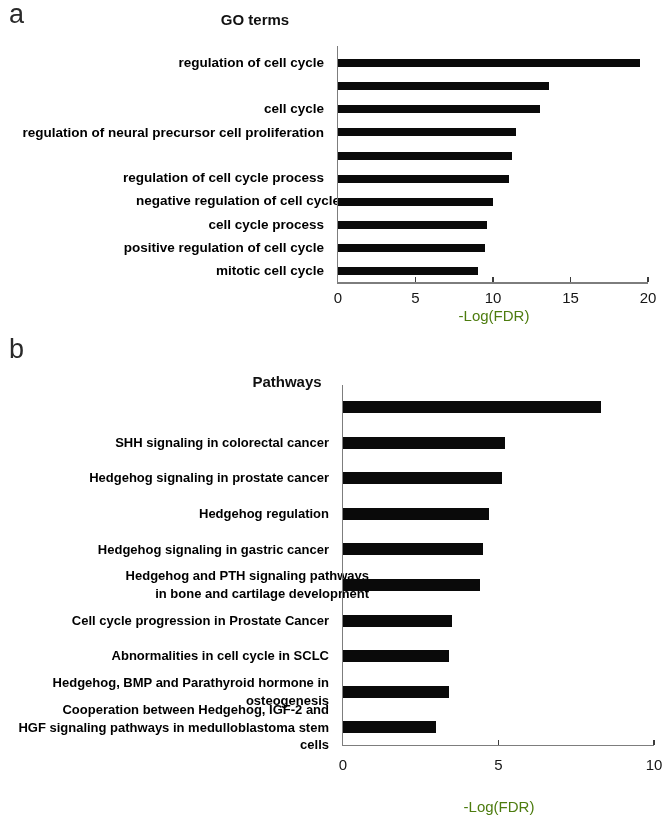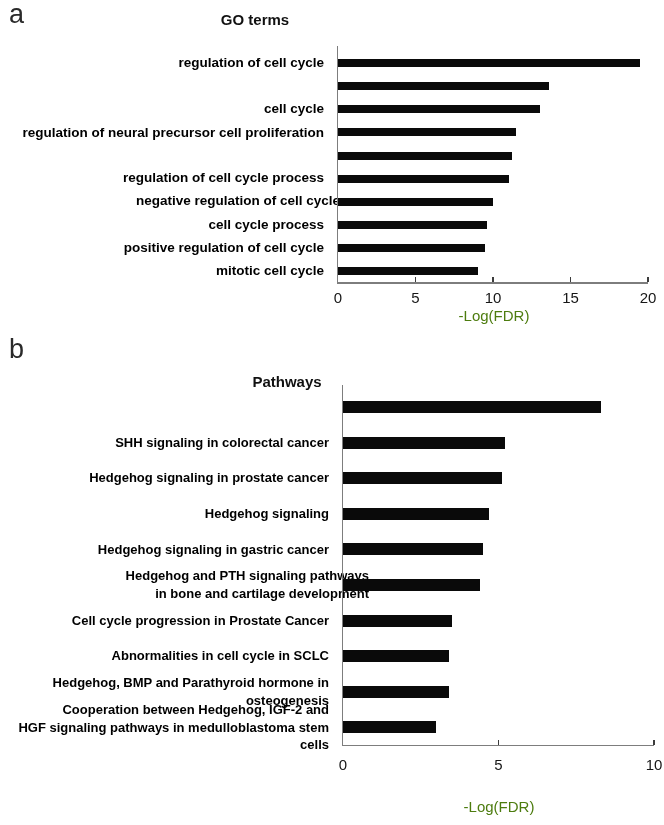--- a/index.html
+++ b/index.html
@@ -102,21 +102,21 @@
     <div class="x-tick-label" style="left: 471px; top: 289px;">10</div>
     <div class="x-tick" style="left: 569.75px; top: 277px; width: 1.5px; height: 5px; background: rgb(60, 60, 60);"></div>
     <div class="x-tick-label" style="left: 548.5px; top: 289px;">15</div>
     <div class="x-tick" style="left: 647.25px; top: 277px; width: 1.5px; height: 5px; background: rgb(60, 60, 60);"></div>
     <div class="x-tick-label" style="left: 626px; top: 289px;">20</div>
     <div class="bar" style="left: 343px; top: 401px; width: 258.13px; height: 12px; background: rgb(10, 10, 10);"></div>
     <div class="cat-label" style="left: 0px; top: 424.8px; width: 329px; height: 35.6px; font-size: 13px; line-height: 1.35; padding-right: 7px;">SHH signaling in colorectal cancer</div>
     <div class="bar" style="left: 343px; top: 436.6px; width: 161.72px; height: 12px; background: rgb(10, 10, 10);"></div>
     <div class="cat-label" style="left: 0px; top: 460.4px; width: 329px; height: 35.6px; font-size: 13px; line-height: 1.35; padding-right: 7px;">Hedgehog signaling in prostate cancer</div>
     <div class="bar" style="left: 343px; top: 472.2px; width: 158.61px; height: 12px; background: rgb(10, 10, 10);"></div>
-    <div class="cat-label" style="left: 0px; top: 496px; width: 329px; height: 35.6px; font-size: 13px; line-height: 1.35; padding-right: 7px;">Hedgehog signaling</div>
+    <div class="cat-label" style="left: 0px; top: 496px; width: 329px; height: 35.6px; font-size: 13px; line-height: 1.35; padding-right: 7px;">Hedgehog regulation</div>
     <div class="bar" style="left: 343px; top: 507.8px; width: 146.17px; height: 12px; background: rgb(10, 10, 10);"></div>
     <div class="cat-label" style="left: 0px; top: 531.6px; width: 329px; height: 35.6px; font-size: 13px; line-height: 1.35; padding-right: 7px;">Hedgehog signaling in gastric cancer</div>
     <div class="bar" style="left: 343px; top: 543.4px; width: 139.95px; height: 12px; background: rgb(10, 10, 10);"></div>
     <div class="cat-label" style="left: 0px; top: 567.2px; width: 329px; height: 35.6px; font-size: 13px; line-height: 1.35; padding-right: 7px; margin-left: 40px;">Hedgehog and PTH signaling pathways
 in bone and cartilage development</div>
     <div class="bar" style="left: 343px; top: 579px; width: 136.84px; height: 12px; background: rgb(10, 10, 10);"></div>
     <div class="cat-label" style="left: 0px; top: 602.8px; width: 329px; height: 35.6px; font-size: 13px; line-height: 1.35; padding-right: 7px;">Cell cycle progression in Prostate Cancer</div>
     <div class="bar" style="left: 343px; top: 614.6px; width: 108.85px; height: 12px; background: rgb(10, 10, 10);"></div>
     <div class="cat-label" style="left: 0px; top: 638.4px; width: 329px; height: 35.6px; font-size: 13px; line-height: 1.35; padding-right: 7px;">Abnormalities in cell cycle in SCLC</div>
     <div class="bar" style="left: 343px; top: 650.2px; width: 105.74px; height: 12px; background: rgb(10, 10, 10);"></div>

